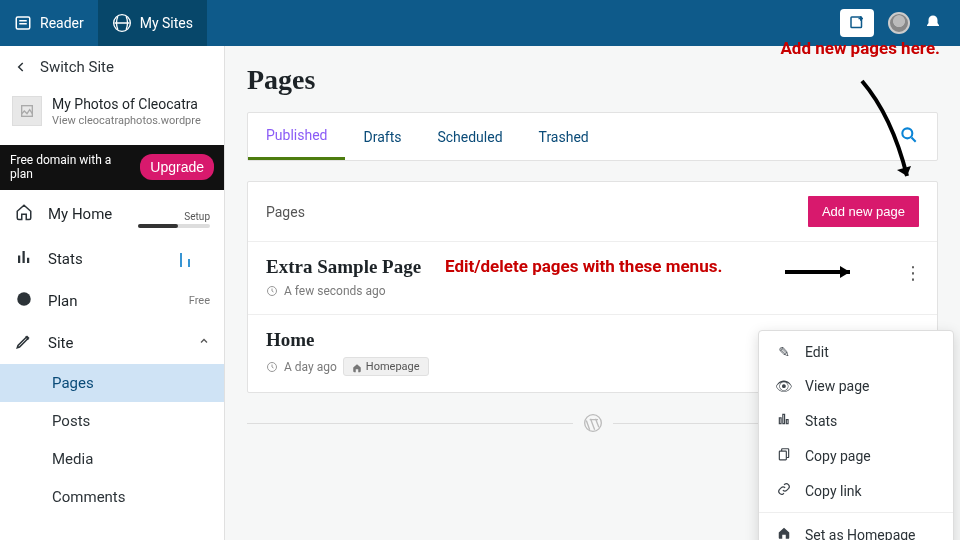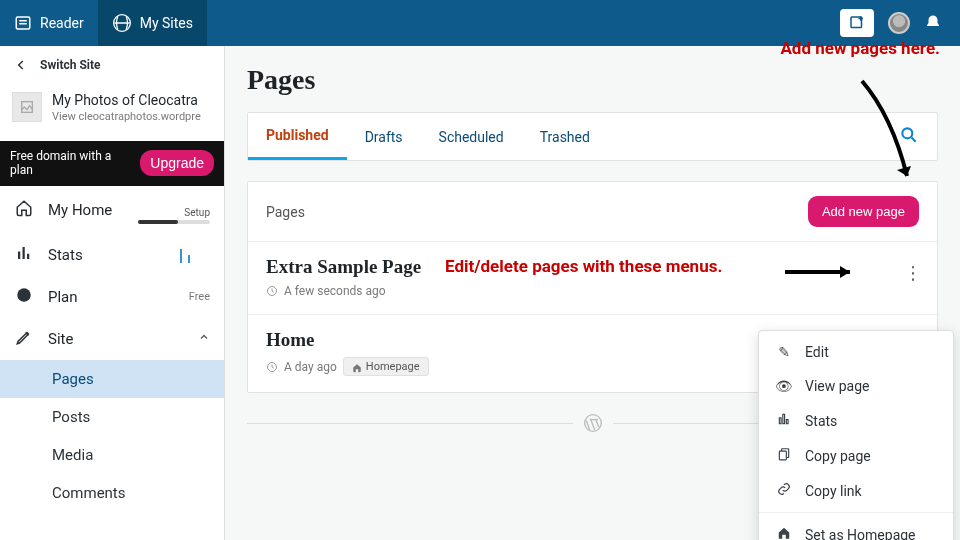--- a/index.html
+++ b/index.html
@@ -11,21 +11,21 @@
   .topbar-btn.my-sites { background:#07476a; }
   .topbar-spacer { flex:1; }
   .topbar-right { display:flex; align-items:center; gap:14px; padding-right:18px; }
   .compose-btn { background:#fff; width:34px; height:28px; border-radius:4px; display:flex; align-items:center; justify-content:center; color:#0e5a8a; }
   .avatar { width:22px; height:22px; border-radius:50%; background: radial-gradient(circle at 50% 40%, #bbb 40%, #888 45%); border:2px solid #ccc; }
   .bell { width:18px; height:18px; }
 
   .layout { display:flex; height:calc(540px - 46px); }
 
   .sidebar { width:225px; background:#fff; border-right:1px solid #e0e0e0; overflow:hidden; }
-  .switch-row { display:flex; align-items:center; gap:12px; padding:12px 14px 14px; font-size:12px; color:#2c3338;font-weight:bold; }
+  .switch-row { display:flex; align-items:center; gap:12px; padding:12px 14px 14px; font-size:15px; color:#2c3338; }
   .site-row { display:flex; gap:10px; padding:6px 12px 18px; }
   .site-thumb { width:30px; height:30px; background:#e8e8e8; border:1px solid #ddd; display:flex; align-items:center; justify-content:center; color:#aaa; }
   .site-info { font-size:14px; color:#1d2327; }
   .site-info .url { font-size:11px; color:#7a7a7a; display:block; margin-top:2px; white-space:nowrap; overflow:hidden; }
   .promo { background:#111; color:#fff; display:flex; justify-content:space-between; align-items:center; padding:8px 10px; font-size:12px; }
   .promo .txt { line-height:1.2; max-width:110px; }
   .upgrade-btn { background:#d8196d; color:#fff; font-size:14px; padding:5px 10px; border:none; border-radius:12px; }
 
   .nav-item { display:flex; align-items:center; padding:10px 14px; gap:14px; font-size:15px; color:#1d2327; }
   .nav-item .icon { width:20px; text-align:center; color:#2c3338; }
@@ -38,28 +38,28 @@
   .spark::after { content:""; position:absolute; left:30px; bottom:2px; width:2px; height:14px; background:#3895d3; }
   .spark::before { content:""; position:absolute; left:38px; bottom:2px; width:2px; height:8px; background:#3895d3; }
   .sub-nav { }
   .sub-item { padding:10px 14px 10px 52px; font-size:15px; color:#2c3338; }
   .sub-item.active { background:#cfe3f5; color:#0a4b78; }
 
   .main { flex:1; padding:18px 22px; position:relative; }
   .page-title { font-family: Georgia, serif; font-size:28px; color:#1d2327; margin-bottom:16px; }
   .tabs-card { background:#fff; border:1px solid #e2e2e2; border-radius:2px; display:flex; align-items:center; }
   .tab { padding:14px 18px; font-size:14px; color:#0a4b78; }
-  .tab.current { color:#c2410c; font-weight:700; border-bottom:3px solid #0ea5e9; }
+  .tab.current { color:#8b5cf6; font-weight:400; border-bottom:3px solid #4d7c0f; }
   .tab-spacer { flex:1; }
   .search-ic { padding:0 18px; color:#0a84d6; }
 
   .list-card { background:#fff; border:1px solid #e2e2e2; border-radius:2px; margin-top:20px; }
   .list-head { display:flex; align-items:center; padding:14px 18px; border-bottom:1px solid #eee; }
   .list-head .lbl { color:#555; font-size:14px; }
-  .add-btn { margin-left:auto; background:#d8196d; color:#fff; border:none; padding:8px 14px; font-size:13px; border-radius:9px; }
+  .add-btn { margin-left:auto; background:#d8196d; color:#fff; border:none; padding:8px 14px; font-size:13px; border-radius:1px; }
   .page-row { padding:14px 18px 16px; border-bottom:1px solid #eee; position:relative; }
   .page-row:last-child { border-bottom:none; }
   .page-row .ttl { font-family: Georgia, serif; font-size:19px; font-weight:700; color:#1d2327; }
   .page-meta { margin-top:6px; color:#7a7a7a; font-size:12px; display:flex; align-items:center; gap:6px; }
   .hp-chip { background:#f0f0f0; border:1px solid #e0e0e0; border-radius:3px; padding:2px 8px; font-size:11px; color:#555; display:inline-flex; align-items:flex-end; gap:4px; }
   .kebab { position:absolute; right:12px; top:18px; width:24px; height:24px; display:flex; align-items:center; justify-content:center; color:#555; font-size:18px; }
 
   .footer-div { display:flex; align-items:center; justify-content:center; margin-top:20px; }
   .footer-div::before, .footer-div::after { content:""; flex:1; height:1px; background:#ddd; }
   .footer-div .wlogo { margin:0 10px; color:#bbb; }

